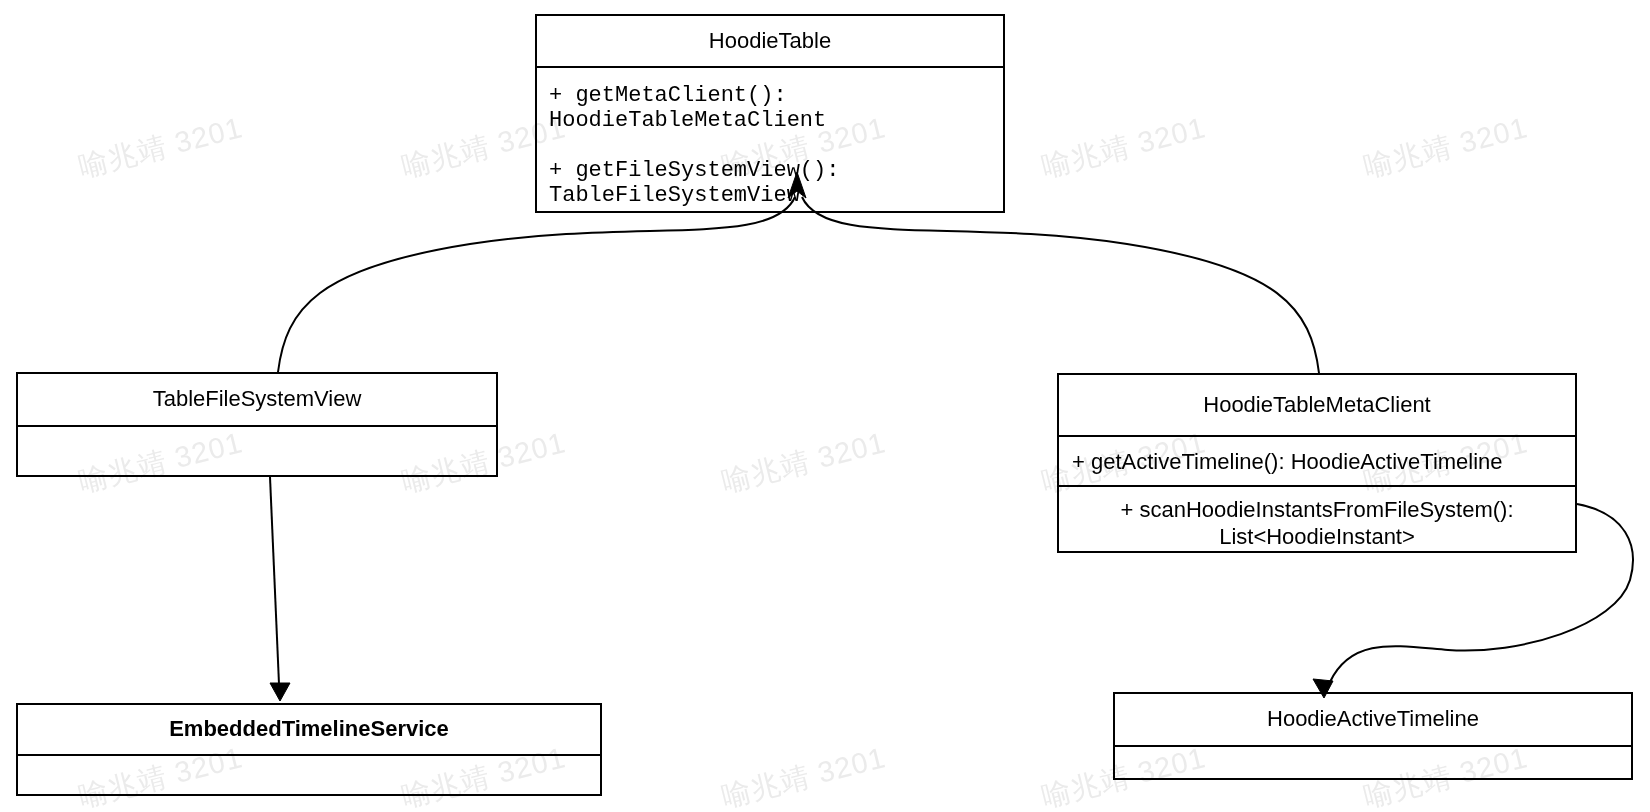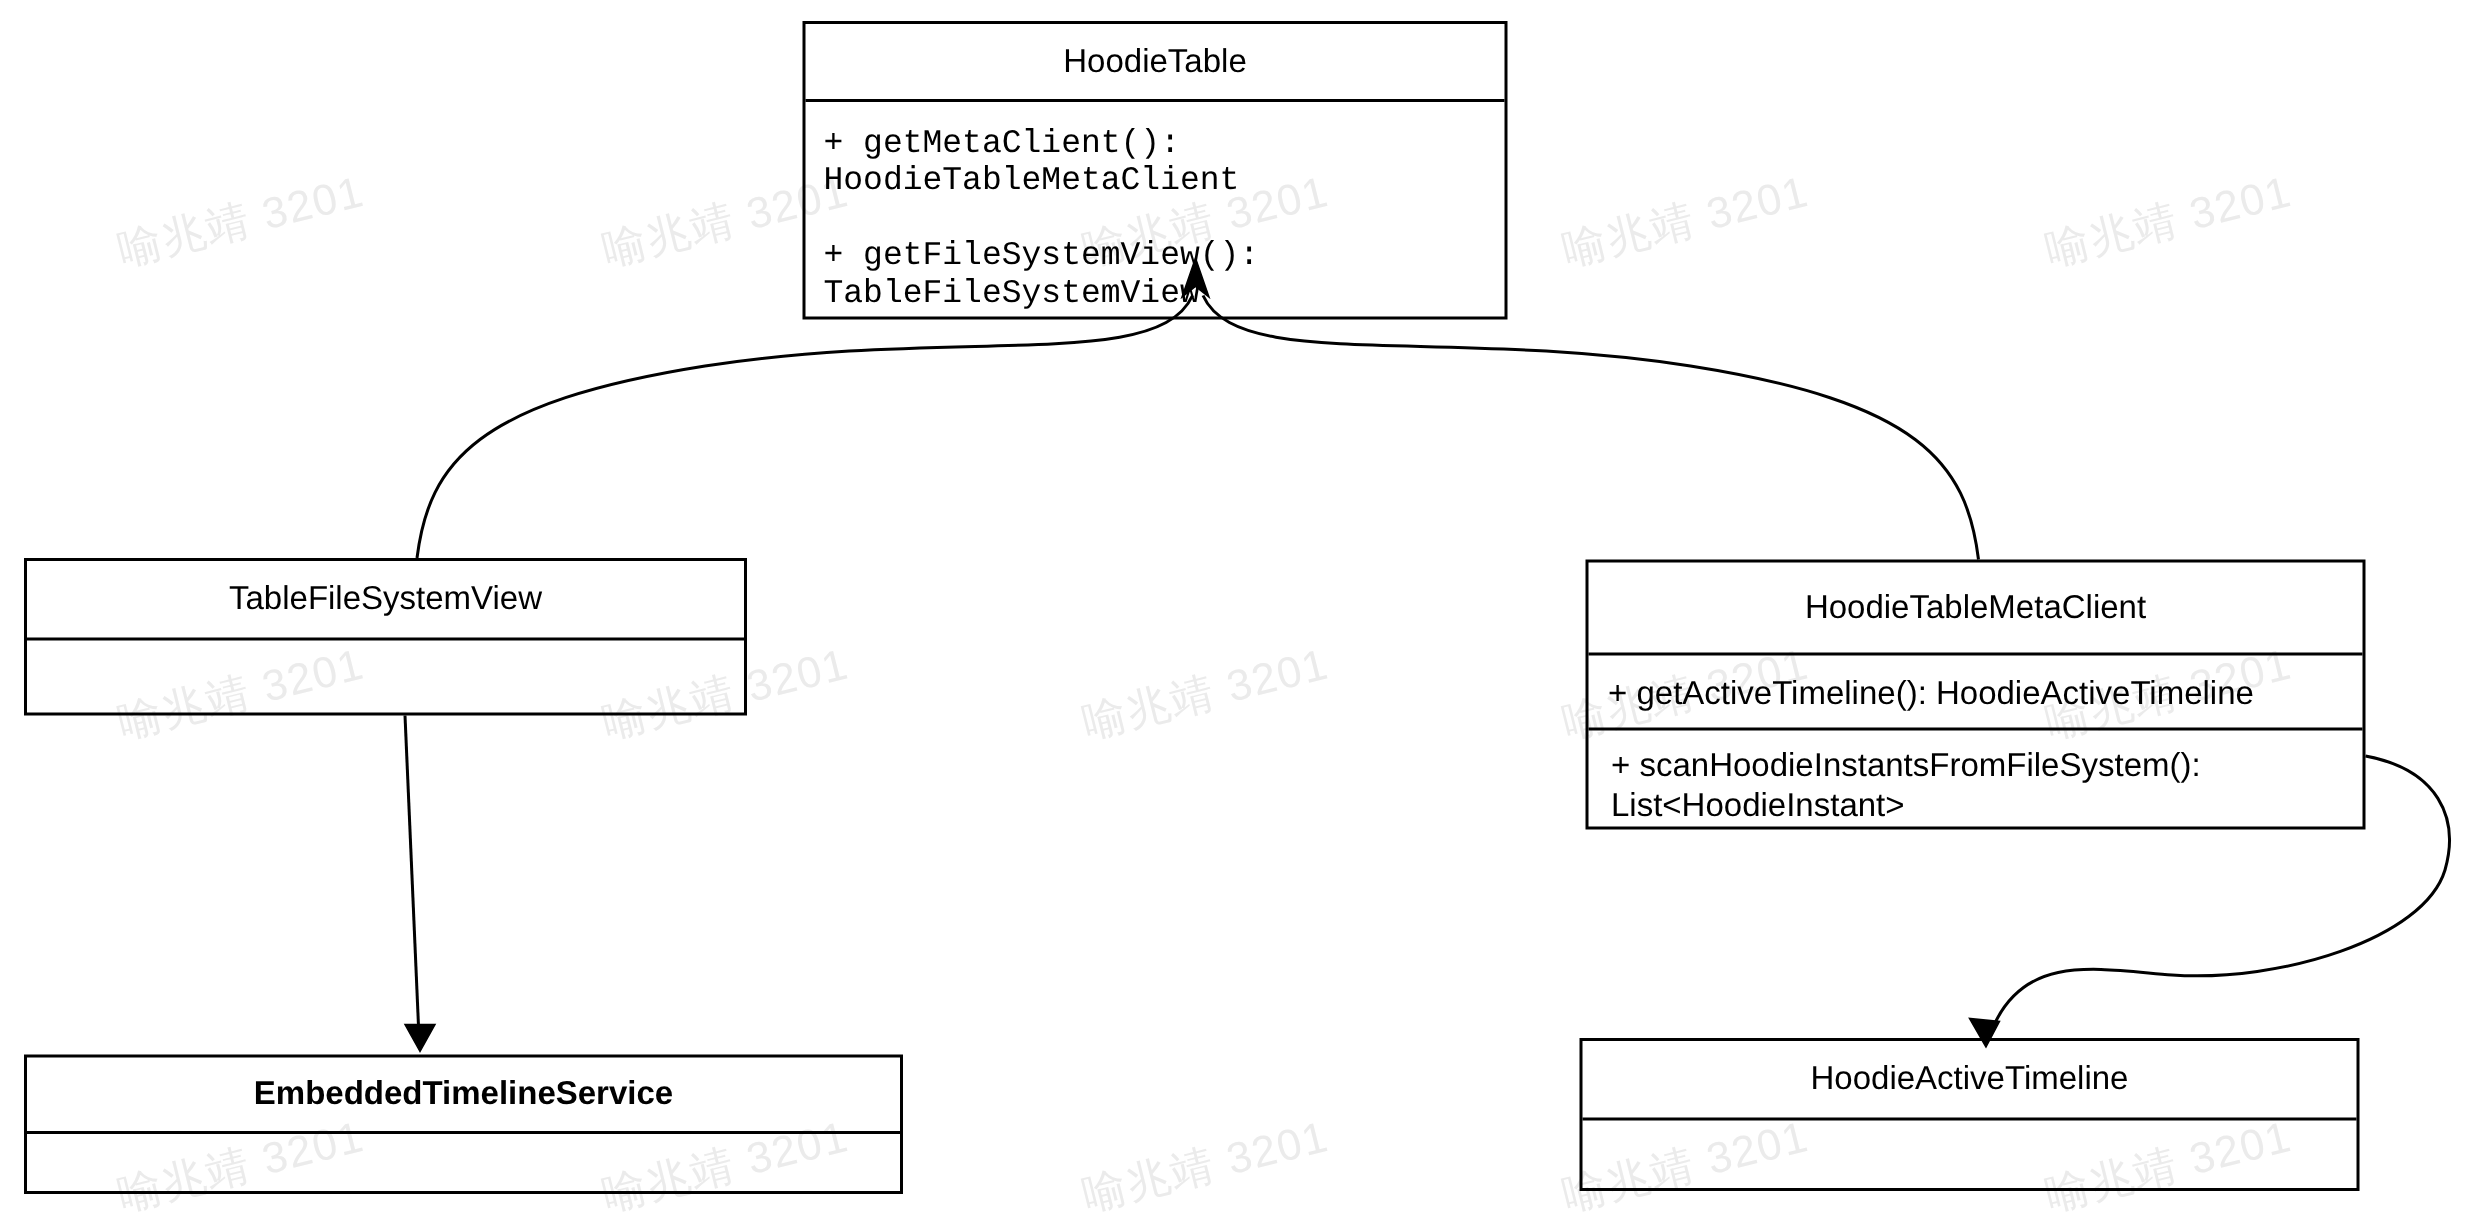--- a/index.html
+++ b/index.html
@@ -36,28 +36,28 @@
   #cls-hoodietable .uml-member{line-height:25px;margin-bottom:25px;}
   #cls-hoodietable .uml-member:last-child{margin-bottom:0;}
   
   #cls-tablefilesystemview{left:16px;top:372px;width:482px;height:105px;}
   #cls-tablefilesystemview .uml-title{height:53px;}
   #cls-tablefilesystemview .uml-section{height:48px;}
   
   #cls-hoodietablemetaclient{left:1057px;top:373px;width:520px;height:180px;}
   #cls-hoodietablemetaclient .uml-title{height:62px;}
   #cls-hoodietablemetaclient .row1{height:50px;display:flex;align-items:center;padding:12px 13px;}
-  #cls-hoodietablemetaclient .row2{height:76px;padding:9px 15px;}
+  #cls-hoodietablemetaclient .row2{height:76px;padding:9px 1px;text-align:center;}
   #cls-hoodietablemetaclient .row2 .uml-member{line-height:27px;}
   
   #cls-embeddedtimelineservice{left:16px;top:703px;width:586px;height:93px;font-weight:bold;}
   #cls-embeddedtimelineservice .uml-title{height:51px;}
   #cls-embeddedtimelineservice .uml-section{height:38px;}
   
-  #cls-hoodieactivetimeline{left:1053px;top:692px;width:520px;height:102px;}
+  #cls-hoodieactivetimeline{left:1113px;top:692px;width:520px;height:88px;}
   #cls-hoodieactivetimeline .uml-title{height:53px;}
   #cls-hoodieactivetimeline .uml-section{height:45px;}
 </style>
 </head>
 <body>
 
 <div id="canvas">
 
   <div class="wm" style="left:77px;top:128px;">喻兆靖 3201</div>
   <div class="wm" style="left:400px;top:128px;">喻兆靖 3201</div>

